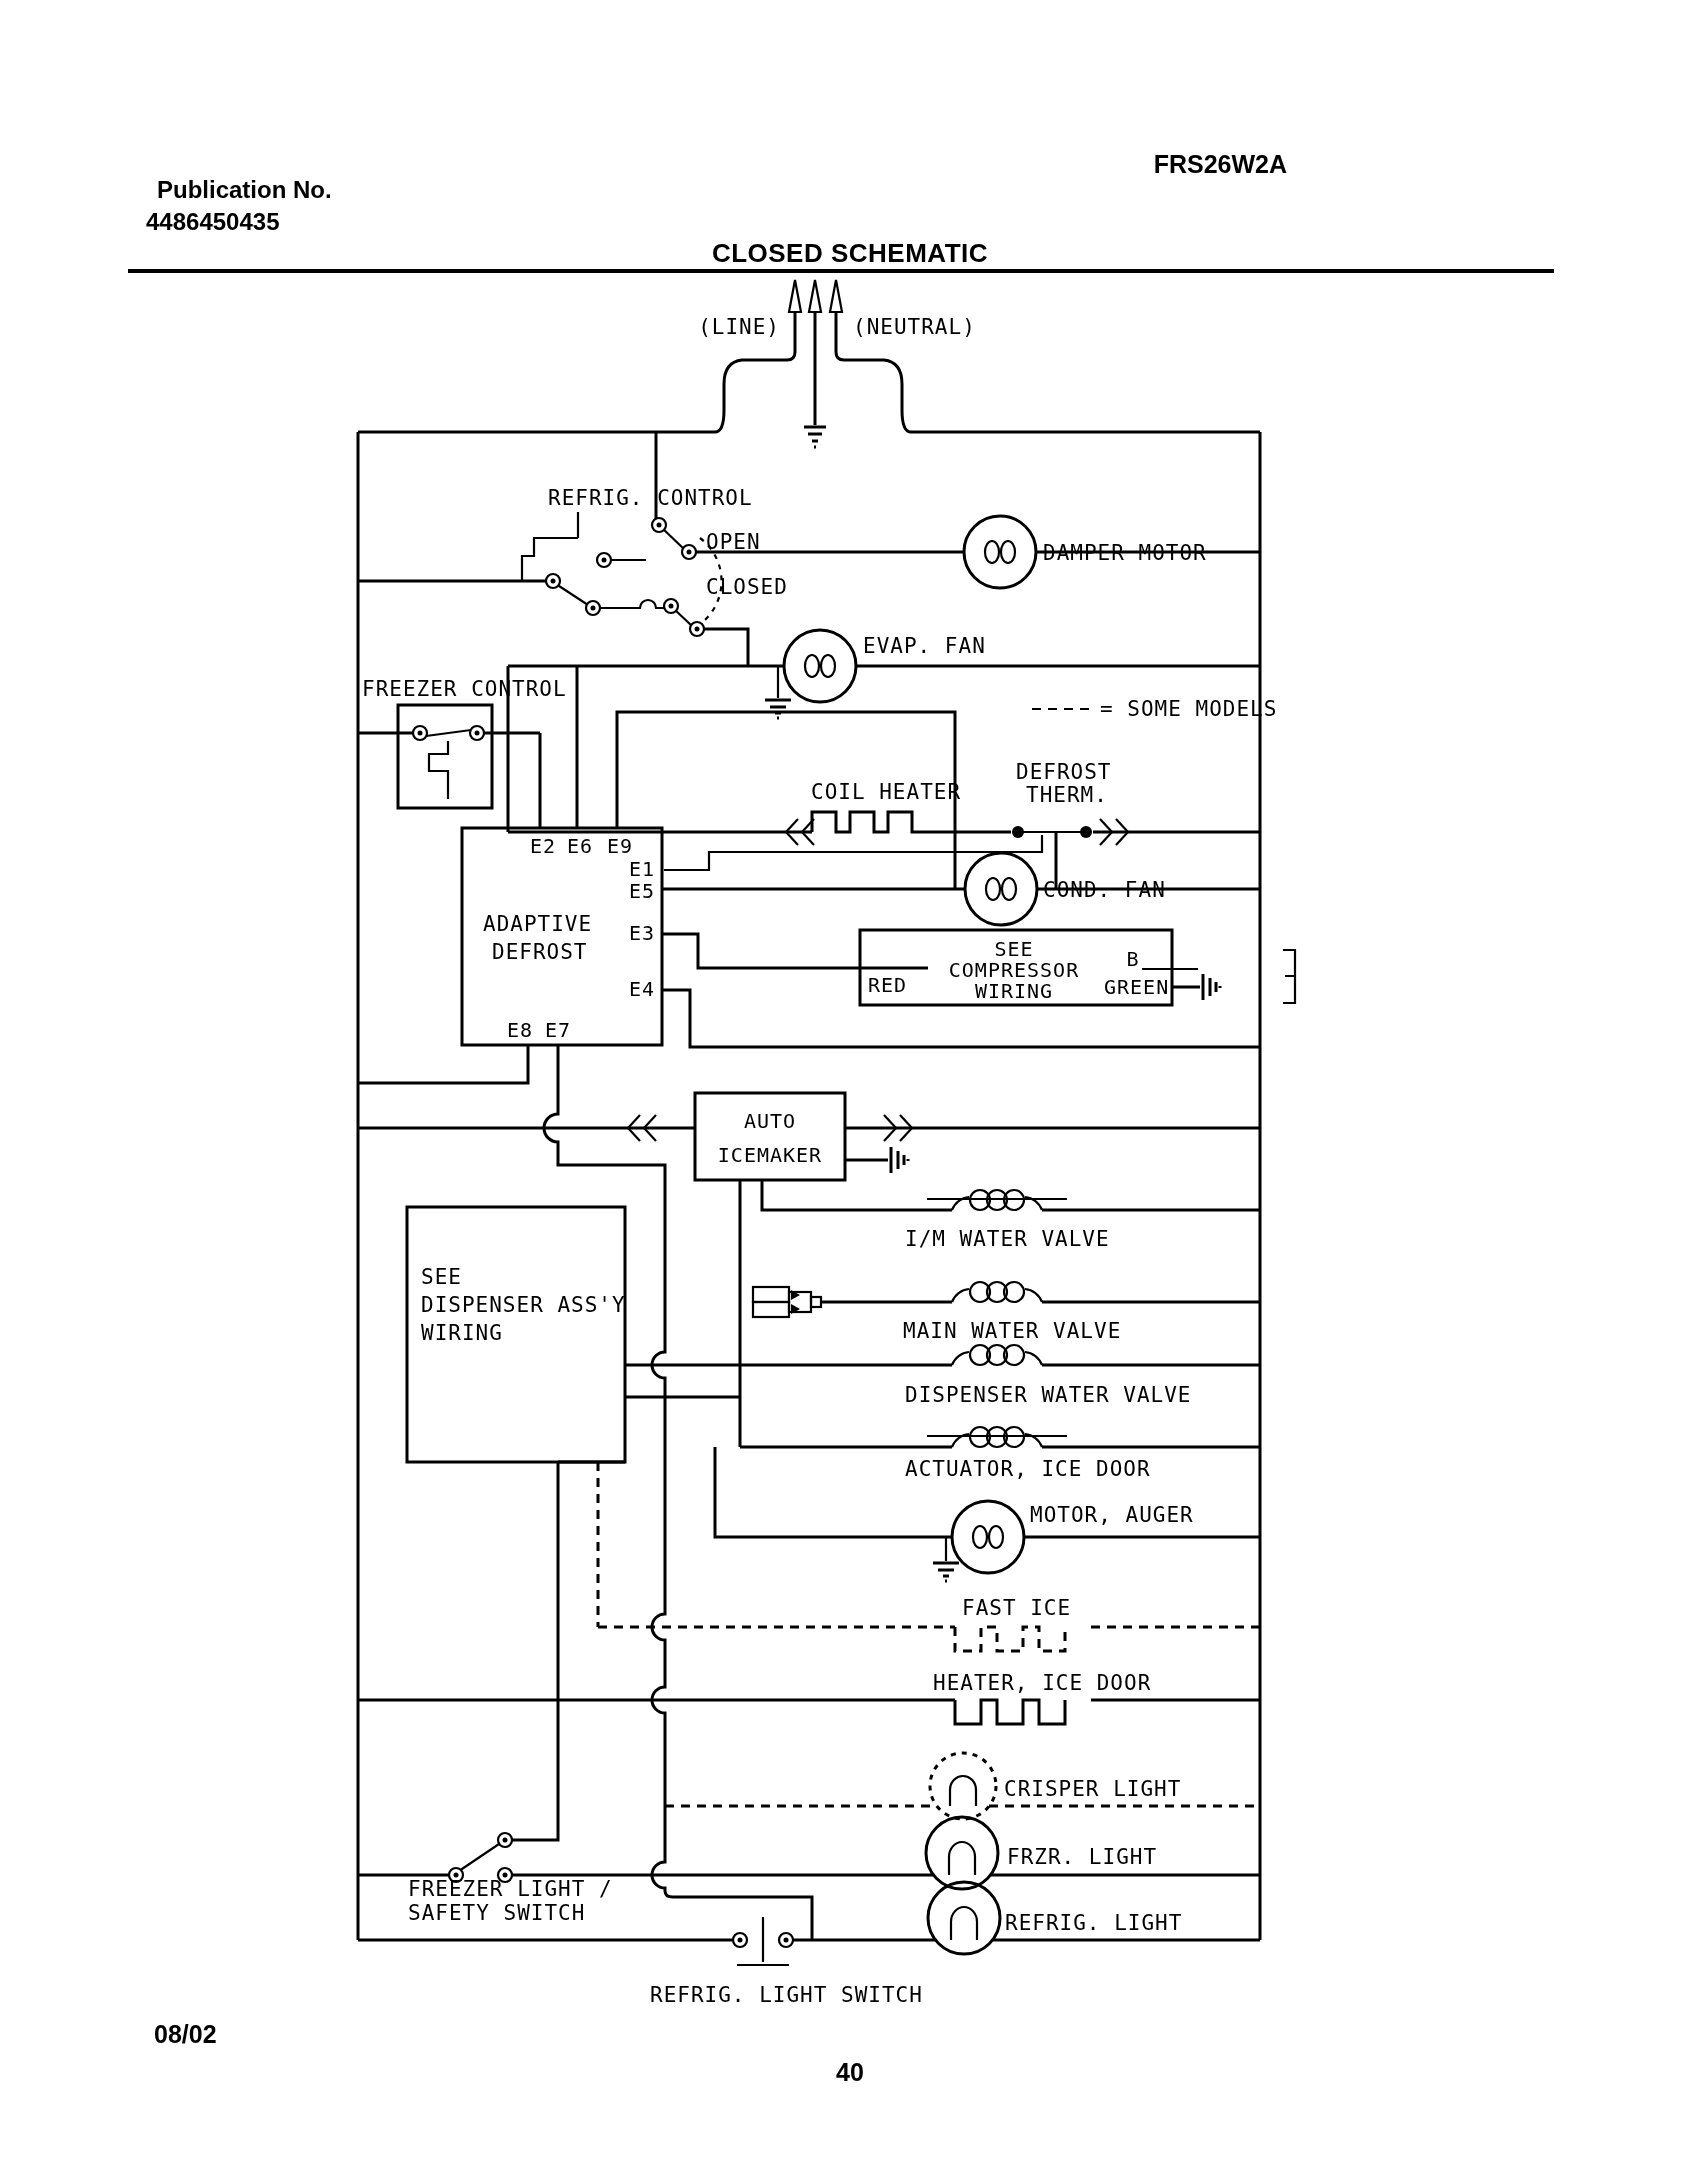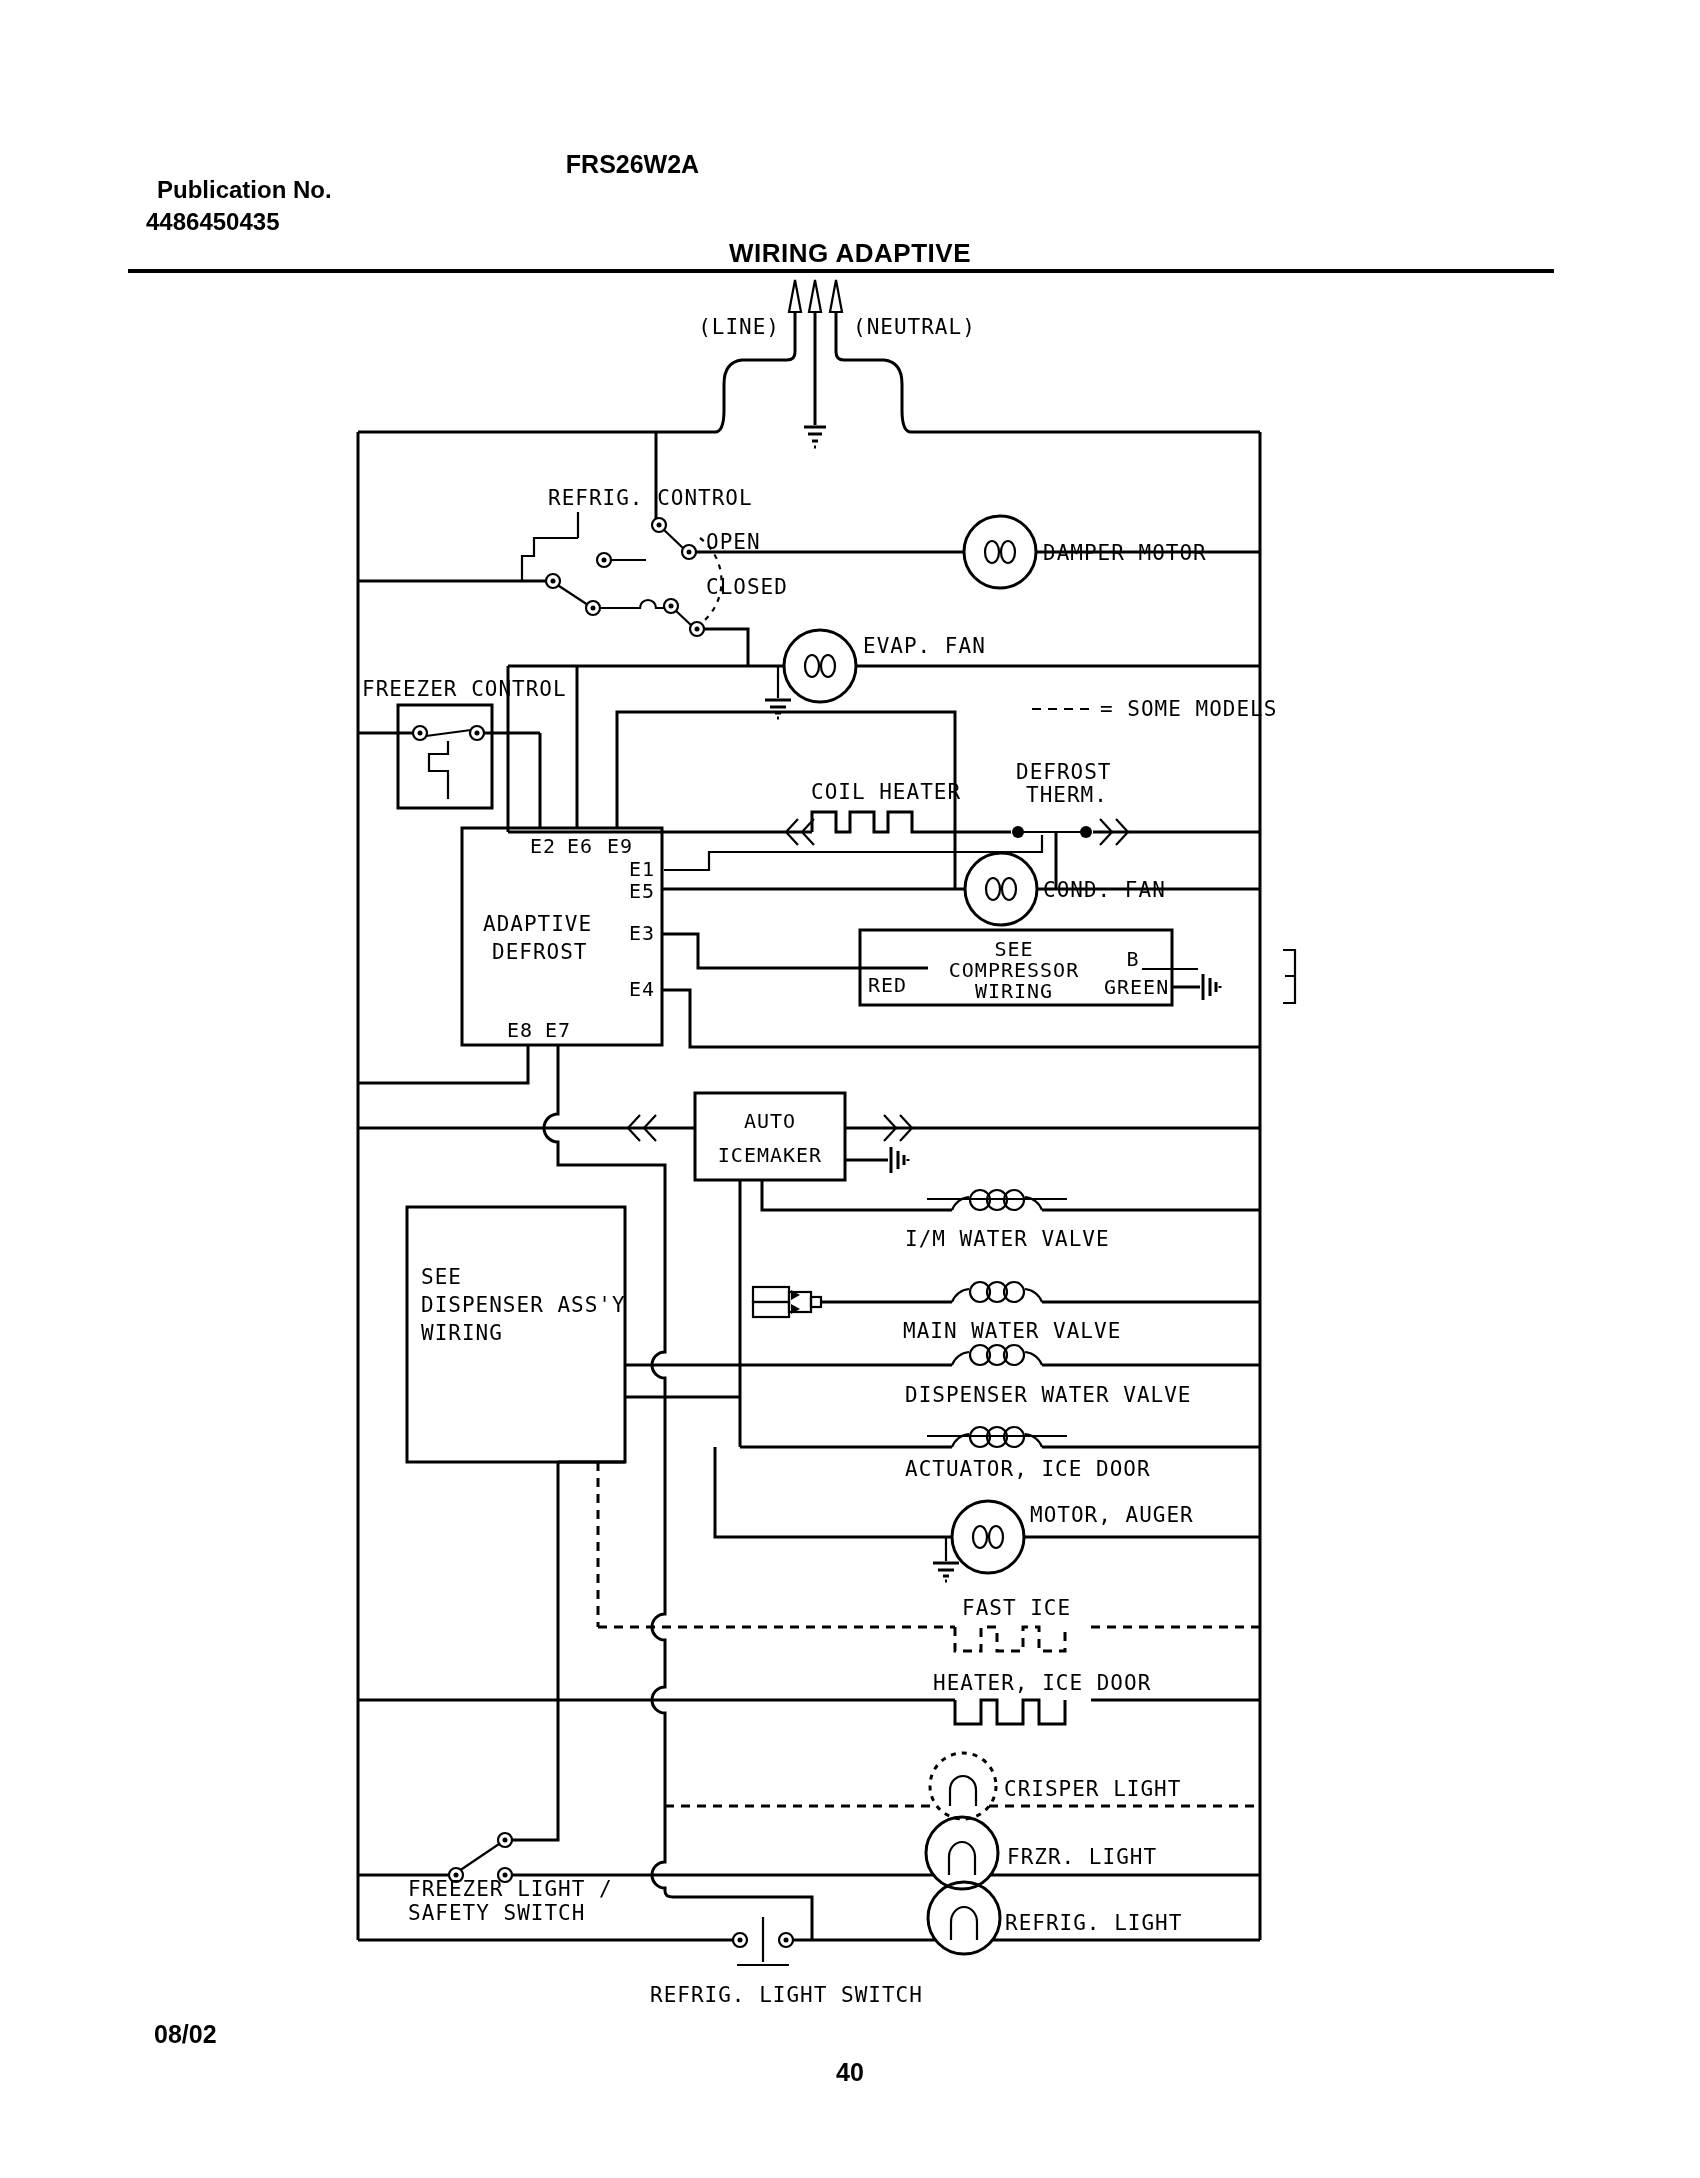--- a/index.html
+++ b/index.html
@@ -1,20 +1,20 @@
 <!DOCTYPE html>
 <html><head>
 <meta charset="utf-8">
 <style>
   html,body{margin:0;padding:0;background:#ffffff;}
   body{width:1700px;height:2178px;position:relative;font-family:"Liberation Sans",sans-serif;color:#000;}
   .hdr{position:absolute;font-weight:bold;white-space:pre;}
   #pub-label{left:157px;top:176px;font-size:24px;}
   #pub-num{left:146px;top:208px;font-size:24px;}
-  #model{left:0;right:435px;top:150px;text-align:center;font-size:25px;}
+  #model{left:0;right:413px;top:150px;text-align:right;font-size:25px;}
   #title{left:0;right:0;top:238px;text-align:center;font-size:26px;letter-spacing:.5px;}
   #rule{position:absolute;left:128px;top:269px;width:1426px;height:4px;background:#000;}
   #footer-date{left:154px;top:2020px;font-size:25px;}
   #page-num{left:0;right:0;top:2058px;text-align:center;font-size:25px;}
   svg{position:absolute;left:0;top:0;}
   svg text{font-family:"DejaVu Sans Mono","Liberation Mono",monospace;font-size:21px;fill:#000;letter-spacing:1px;}
   svg text.sm{font-size:20px;}
   .w{stroke:#000;stroke-width:3;fill:none;}
   .w2{stroke:#000;stroke-width:2.2;fill:none;}
   .dash{stroke-dasharray:9 7;}
@@ -22,21 +22,21 @@
   .box{stroke:#000;stroke-width:3;fill:none;}
   .term{stroke:#000;stroke-width:2.2;fill:#fff;}
   .dot{fill:#000;stroke:none;}
 </style>
 </head>
 <body>
 
 <div class="hdr" id="pub-label">Publication No.</div>
 <div class="hdr" id="pub-num">4486450435</div>
 <div class="hdr" id="model">FRS26W2A</div>
-<div class="hdr" id="title">WIRING ADAPTIVE</div>
+<div class="hdr" id="title">CLOSED SCHEMATIC</div>
 <div id="rule"></div>
 <div class="hdr" id="footer-date">08/02</div>
 <div class="hdr" id="page-num">40</div>
 
 <svg width="1700" height="2178" viewBox="0 0 1700 2178">
 
   <g>
     <path class="w2" d="M 795,280 L 789,312 H 801 Z"></path>
     <path class="w2" d="M 815,280 L 809,312 H 821 Z"></path>
     <path class="w2" d="M 836,280 L 830,312 H 842 Z"></path>

